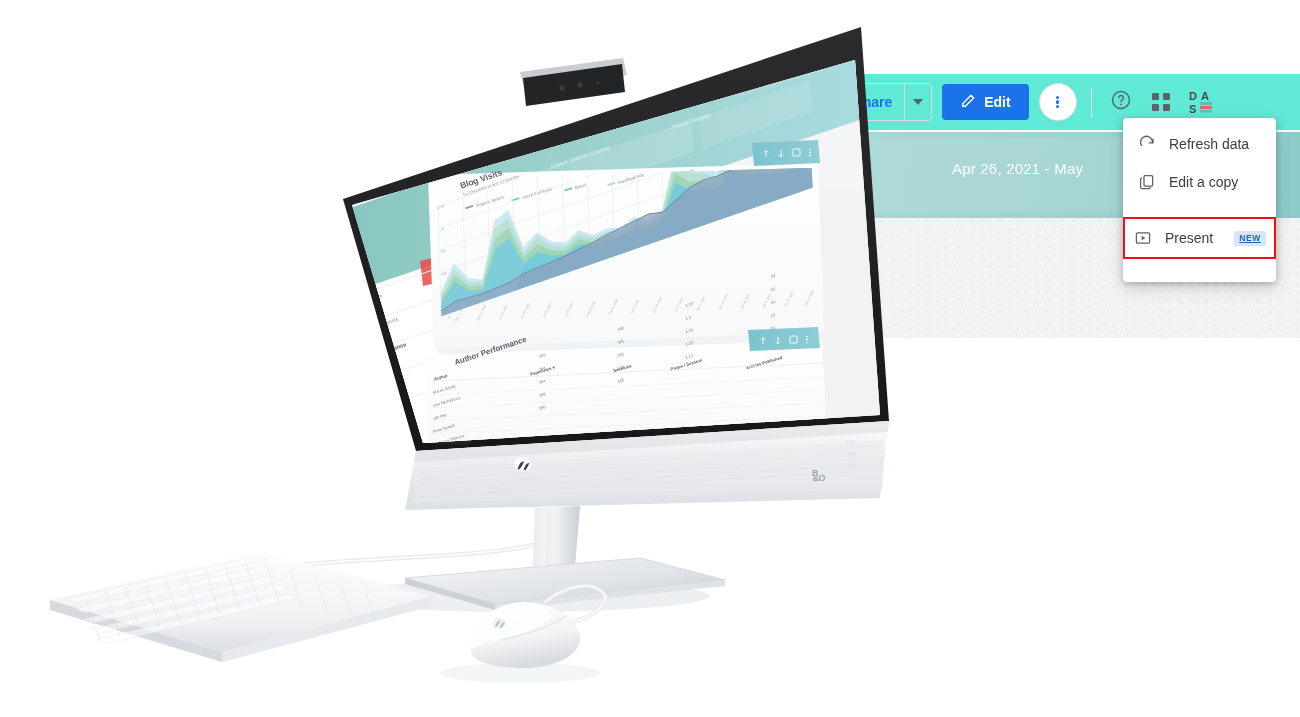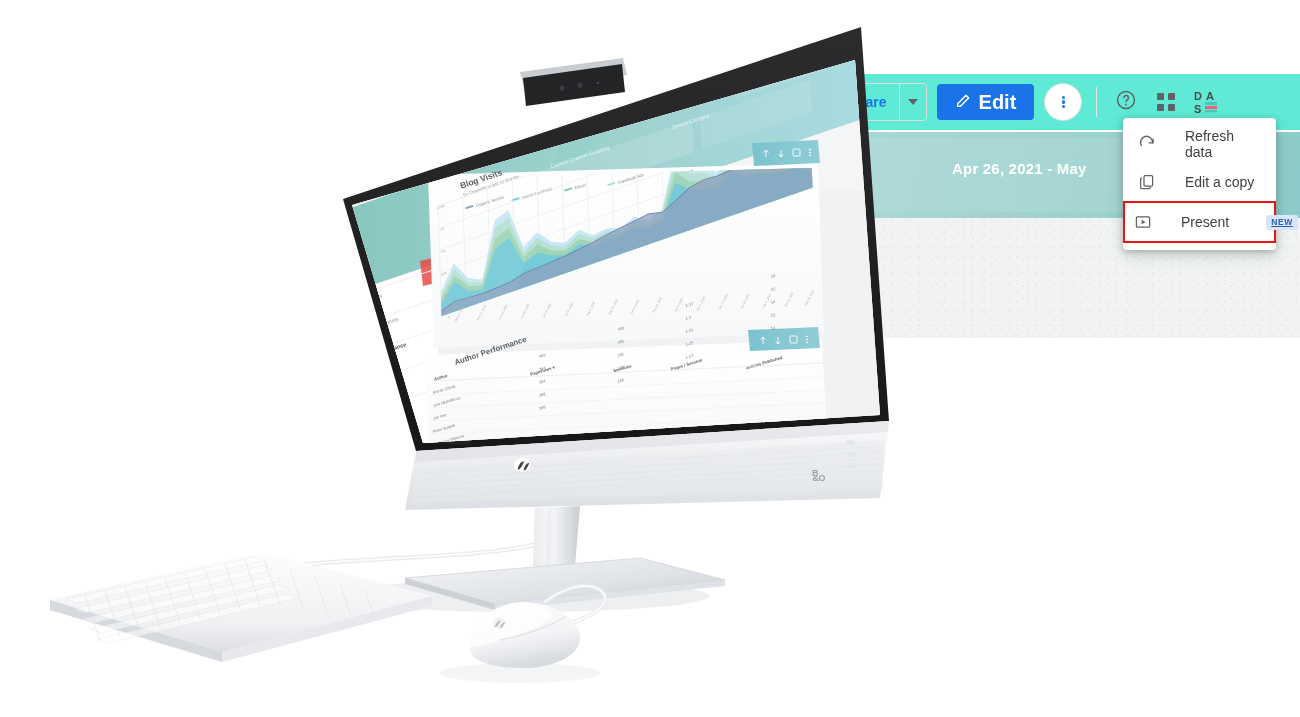--- a/index.html
+++ b/index.html
@@ -20,21 +20,21 @@
     height:36px;border:1px solid #dadce0;border-radius:4px;background:#fff;
     display:flex;align-items:center;color:#1a73e8;font-size:14px;font-weight:600;
     padding:0 14px;box-sizing:border-box;white-space:nowrap;
   }
   .tb-reset{position:absolute;left:-12px;top:10px;width:64px;justify-content:flex-end;padding-right:10px;}
   .share-group{display:flex;align-items:center;height:36px;border:1px solid #dadce0;border-radius:4px;overflow:hidden;}
   .share-main{display:flex;align-items:center;gap:8px;padding:0 12px;height:100%;color:#1a73e8;font-size:14px;font-weight:600;}
   .share-caret{width:26px;height:100%;border-left:1px solid #dadce0;display:flex;align-items:center;justify-content:center;}
   .edit-btn{
     height:36px;background:#1a73e8;color:#fff;border-radius:4px;display:flex;
-    align-items:center;gap:8px;padding:0 18px;font-size:20px;font-weight:700;
+    align-items:center;gap:8px;padding:0 18px;font-size:14px;font-weight:700;
   }
   .kebab-btn{
     width:36px;height:36px;border:1px solid #dadce0;border-radius:50%;background:#fff;
     display:flex;align-items:center;justify-content:center;
   }
   .dot{width:3.5px;height:3.5px;border-radius:50%;background:#1a73e8;margin:1.1px 0;}
   .tb-sep{width:1px;height:30px;background:#e3e5e8;margin:0 4px;}
   .icon-btn{width:30px;height:30px;display:flex;align-items:center;justify-content:center;}
   .grid-ico{display:grid;grid-template-columns:7px 7px;grid-template-rows:7px 7px;gap:4px;}
   .grid-ico i{background:#5f6368;border-radius:1px;display:block;}
@@ -67,37 +67,37 @@
   }
 
   
   .menu{
     position:absolute;left:1123px;top:118px;width:153px;
     background:#fff;border-radius:4px;
     box-shadow:0 2px 6px rgba(60,64,67,.3),0 6px 16px rgba(60,64,67,.18);
     padding:7px 0;z-index:40;
   }
   .menu-item{
-    height:38px;display:flex;align-items:center;gap:29px;padding:0 14px;
+    height:38px;display:flex;align-items:center;gap:13px;padding:0 14px;
     font-size:14px;color:#3c4043;box-sizing:border-box;position:relative;
   }
   .menu-item.highlight{
-    border:2.5px solid #e8140f;box-sizing:border-box;height:42px;margin:0 0;padding-left:8px;
+    border:2.5px solid #e8140f;box-sizing:border-box;height:42px;margin:16px 0;padding-left:8px;
   }
   .mi-icon{width:19px;height:19px;display:flex;align-items:center;justify-content:center;color:#5f6368;flex:0 0 19px;}
   .new-badge{
     margin-left:8px;background:#d7e6fb;color:#2b5fb0;font-size:8.5px;font-weight:700;
     letter-spacing:.6px;padding:2.5px 5px;border-radius:2px;text-decoration:underline;
   }
 
   
   #monitor{position:absolute;left:0;top:0;width:900px;height:717px;z-index:30;}
 
   
-  .nowrap{white-space:nowrap;font-weight:bold;}
+  .nowrap{white-space:nowrap;}
 </style>
 </head>
 <body>
 
 <div id="app-layer">
 
   <div class="banner">
     <div class="banner-inner"></div>
     <div class="banner-date nowrap">Apr 26, 2021 - May</div>
   </div>

